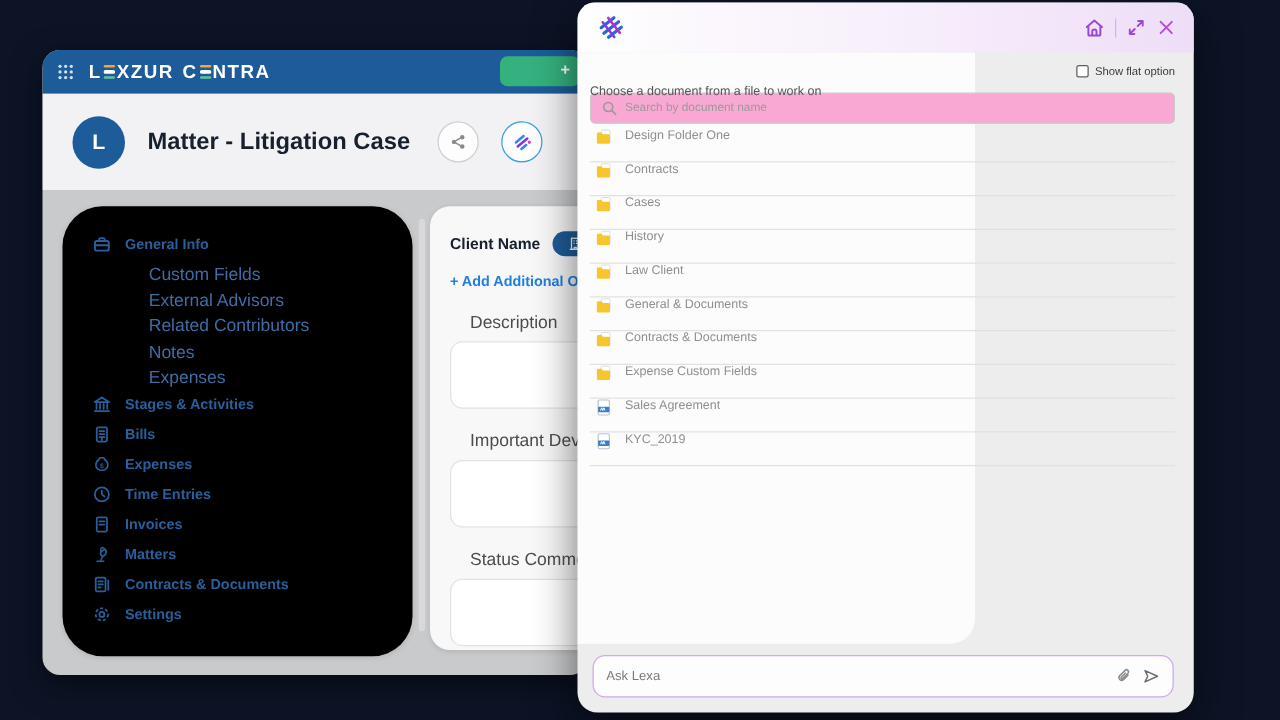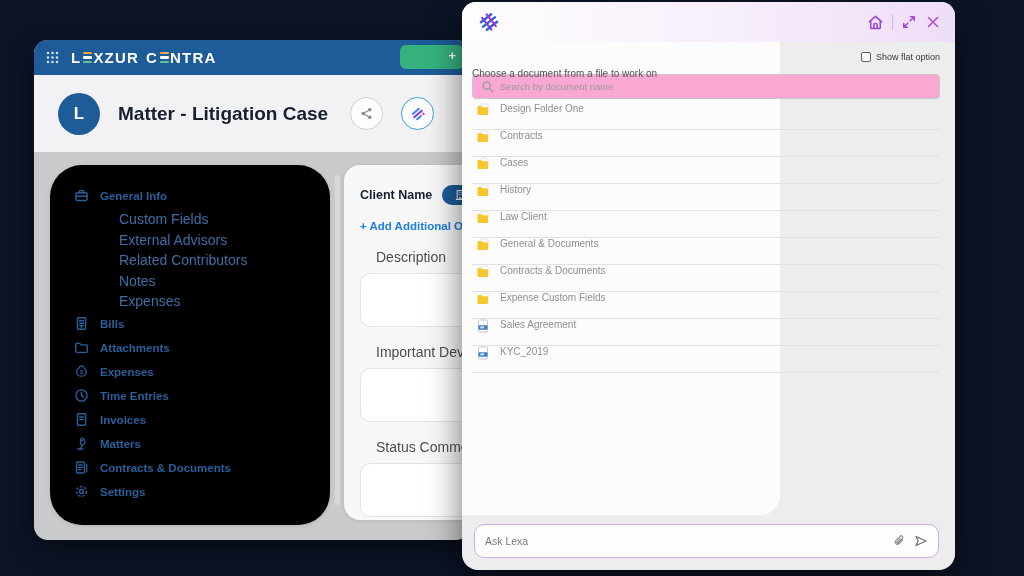--- a/index.html
+++ b/index.html
@@ -162,30 +162,30 @@
     <div id="general-sub">
       <div>Custom Fields</div>
       <div>External Advisors</div>
       <div>Related Contributors</div>
       <div>Notes</div>
       <div>Expenses</div>
     </div>
 
     <div class="side-item">
       <svg width="15" height="15" viewBox="0 0 15 15" fill="none" stroke="#2a5f9b" stroke-width="1.4" stroke-linecap="round" stroke-linejoin="round">
+        <path d="M1.8 5.6 L7.5 2 L13.2 5.6 Z M3.2 7 v4 M6.1 7 v4 M8.9 7 v4 M11.8 7 v4 M1.8 12.8 h11.4"></path>
+      </svg>
+      <span>Stages &amp; Activities</span>
+    </div>
+    <div class="side-item">
+      <svg width="15" height="15" viewBox="0 0 15 15" fill="none" stroke="#2a5f9b" stroke-width="1.4" stroke-linecap="round" stroke-linejoin="round">
         <rect x="3.4" y="1.8" width="8.2" height="11.4" rx="1.2"></rect>
         <path d="M5.5 4.8 h4 M5.5 7.2 h4 M5.5 9.6 h4 M7.5 9.6 v2.4"></path>
       </svg>
       <span>Bills</span>
-    </div>
-    <div class="side-item">
-      <svg width="15" height="15" viewBox="0 0 15 15" fill="none" stroke="#2a5f9b" stroke-width="1.4" stroke-linecap="round" stroke-linejoin="round">
-        <path d="M1.8 4.4 a1 1 0 0 1 1-1 h3 l1.5 1.5 h4.9 a1 1 0 0 1 1 1 v5.5 a1 1 0 0 1 -1 1 H2.8 a1 1 0 0 1 -1-1 Z"></path>
-      </svg>
-      <span>Attachments</span>
     </div>
     <div class="side-item">
       <svg width="15" height="15" viewBox="0 0 15 15" fill="none" stroke="#2a5f9b" stroke-width="1.3" stroke-linecap="round" stroke-linejoin="round">
         <path d="M6 2.2 h3 l.9 1.6 c2 1.1 2.4 3 2.4 4.4 a4.8 4 0 0 1 -9.6 0 c0-1.4 .4-3.3 2.4-4.4 Z"></path>
         <text x="7.5" y="10.2" font-size="5.4" text-anchor="middle" fill="#2a5f9b" stroke="none" font-family="Liberation Sans">$</text>
       </svg>
       <span>Expenses</span>
     </div>
     <div class="side-item">
       <svg width="15" height="15" viewBox="0 0 15 15" fill="none" stroke="#2a5f9b" stroke-width="1.4" stroke-linecap="round" stroke-linejoin="round">

